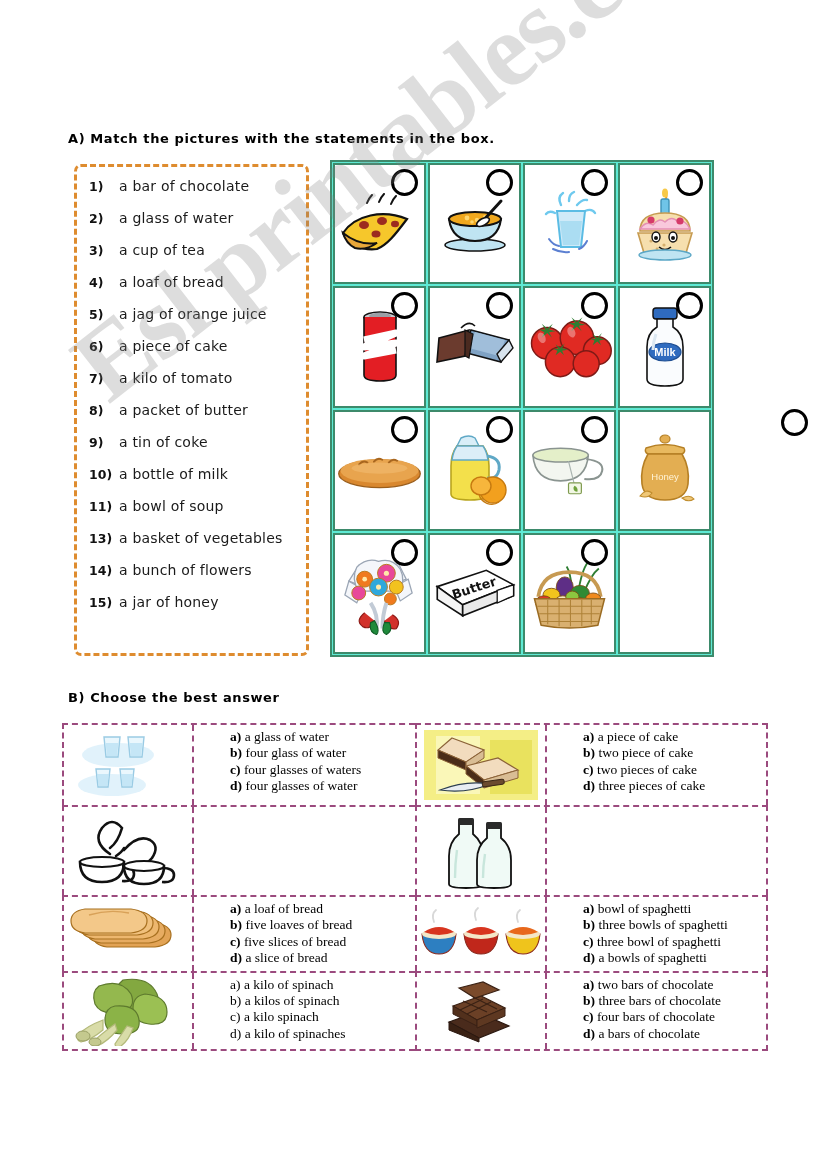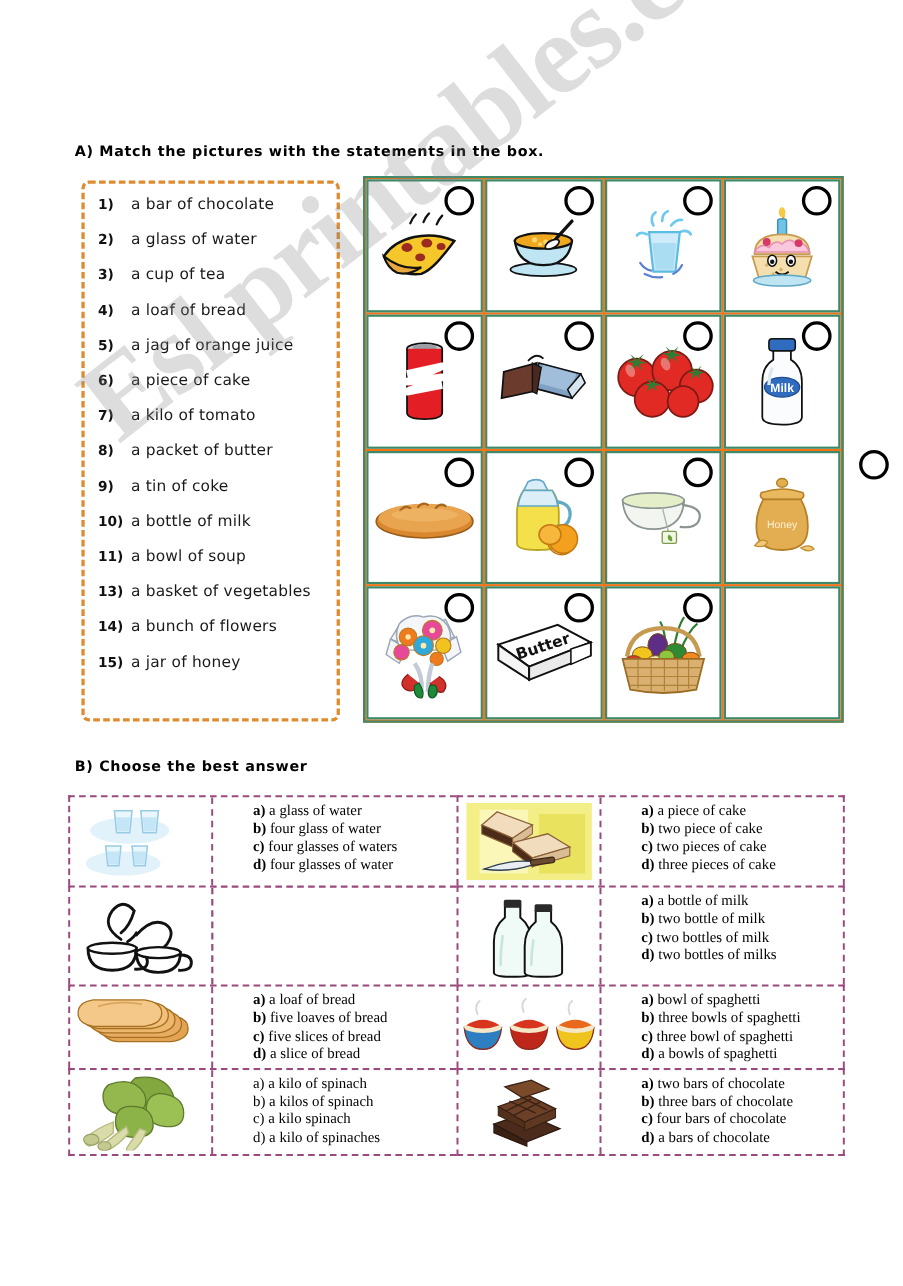--- a/index.html
+++ b/index.html
@@ -95,28 +95,28 @@
     font-weight: normal;
     color: #1a1a1a;
     letter-spacing: 0.2px;
   }
 
   
   #picture-grid {
     position: absolute;
     left: 330px;
     top: 160px;
-    width: 437px;
+    width: 384px;
     height: 497px;
     border: 2px solid #3D8A6B;
     box-sizing: border-box;
     display: grid;
     grid-template-columns: repeat(4, 1fr);
     grid-template-rows: repeat(4, 1fr);
-    background: #f97316;
+    background: #5eead4;
     z-index: 5;
   }
   .grid-cell {
     position: relative;
     border: 2px solid #3D8A6B;
     margin: 1px;
     box-sizing: border-box;
     overflow: hidden;
     background: #fff;
   }
@@ -643,26 +643,20 @@
       <path d="M52 18 h14 v10 q10 8 10 22 v24 q0 4 -17 4 q-17 0 -17 -4 V50 q0-14 10-22Z"></path>
     </g>
     <rect x="23" y="8" width="16" height="7" rx="1.5" fill="#2A2A2A"></rect>
     <rect x="51" y="12" width="16" height="7" rx="1.5" fill="#2A2A2A"></rect>
     <g stroke="#C8E6DC" stroke-width="2.4" fill="none">
       <path d="M22 40 q-2 14 -2 28"></path>
                 <path d="M50 44 q-2 12 -2 24"></path>
     </g>
   </svg>
           </div>
-          <div class="choice-options">
-            <div class="option-line"><span class="option-letter">a)</span><span> a bottle of milk</span></div>
-            <div class="option-line"><span class="option-letter">b)</span><span> two bottle of milk</span></div>
-            <div class="option-line"><span class="option-letter">c)</span><span> two bottles of milk</span></div>
-            <div class="option-line"><span class="option-letter">d)</span><span> two bottles of milks</span></div>
-          </div>
         </div>
       </div>
       <div class="choice-row">
         <div class="choice-block">
           <div class="choice-pic">
             <svg width="122" height="62" viewBox="0 0 122 62">
     <g stroke="#A8701F" stroke-width="1.2">
       <path d="M88 20 q16 2 16 12 q0 10 -16 12 h-48 q-14-2 -14-12 q0-10 14-12Z" fill="#E2A355"></path>
       <path d="M82 16 q16 2 16 12 q0 10 -16 12 h-48 q-14-2 -14-12 q0-10 14-12Z" fill="#E7AC62"></path>
       <path d="M76 12 q16 2 16 12 q0 10 -16 12 h-48 q-14-2 -14-12 q0-10 14-12Z" fill="#EDB76E"></path>

